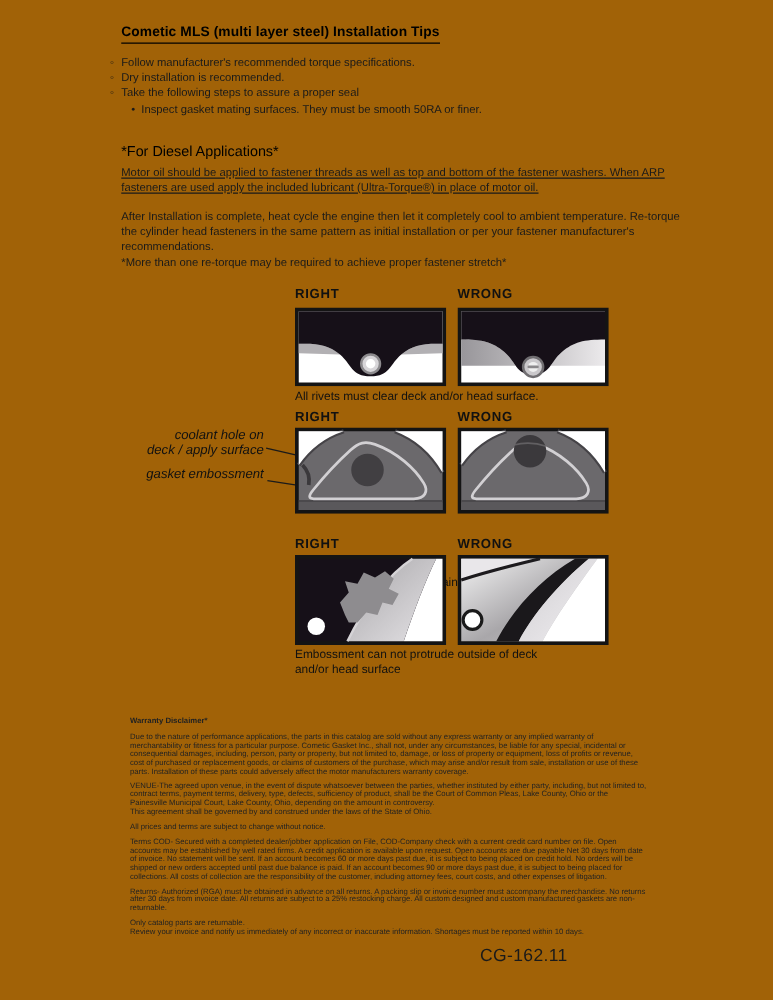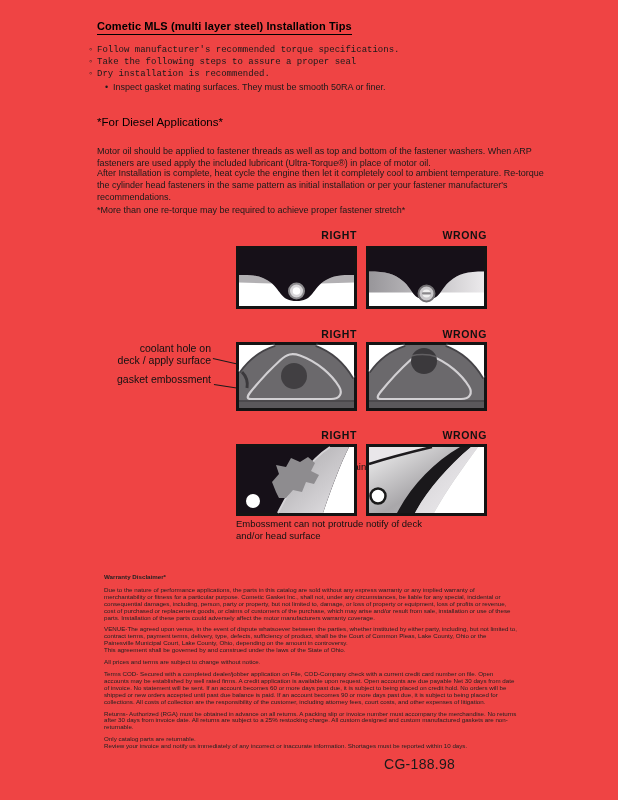--- a/index.html
+++ b/index.html
@@ -1,57 +1,57 @@
 <!DOCTYPE html>
 <html><head>
 <meta charset="utf-8">
 <style>
   html,body{margin:0;padding:0;background:#ffffff;}
   #page{
-    position:relative;width:618px;height:800px;background:#ef4444;overflow:hidden;
+    position:relative;width:618px;height:800px;background:#a16207;overflow:hidden;
     font-family:"Liberation Sans",sans-serif;color:#1a1a1a;
   }
   .abs{position:absolute;}
   
   .title{left:97px;top:20px;font-size:11px;font-weight:bold;color:#000;
          border-bottom:1.5px solid #000;padding-bottom:2px;letter-spacing:.1px;}
   
   .tips{left:88px;top:44px;font-size:9px;line-height:12.2px;width:470px;}
-  .b1{position:relative;padding-left:9px;font-family:Liberation Mono, monospace;}
+  .b1{position:relative;padding-left:9px;}
   .b1::before{content:"\25E6";position:absolute;left:0;top:0;}
   .b2{position:relative;padding-left:8px;margin-left:17px;}
   .b2::before{content:"\2022";position:absolute;left:0;top:0;}
   
   .dheading{left:97px;top:116px;font-size:11.5px;font-weight:normal;color:#000;}
   .dpar{left:97px;width:452px;font-size:9px;line-height:12.2px;}
-  .dp1{top:145px;} .dp2{top:167px;} .dp3{top:204px;}
+  .dp1{top:132px;text-decoration:underline;} .dp2{top:167px;} .dp3{top:204px;}
   
-  .rw{width:121px;text-align:right;font-size:10.5px;font-weight:bold;letter-spacing:.6px;color:#111;}
+  .rw{width:121px;text-align:left;font-size:10.5px;font-weight:bold;letter-spacing:.6px;color:#111;}
   .cap{font-size:9.5px;color:#111;line-height:11.5px;}
-  .callout{font-size:10.5px;line-height:11.5px;color:#111;text-align:right;}
+  .callout{font-size:10.5px;line-height:11.5px;color:#111;text-align:right;font-style:italic;}
   .leader{height:0;border-top:1.4px solid #1a1a1a;transform-origin:0 0;}
   .dbox{width:121px;display:block;}
   
   .warranty{left:104px;top:574px;width:413px;font-size:6.2px;line-height:6.9px;color:#222;}
   .warranty .whead{font-weight:bold;margin-bottom:6px;}
   .warranty p{margin:0 0 5px 0;white-space:pre-line;}
   
   .pagenum{left:384px;top:756px;font-size:14px;color:#1a1a1a;letter-spacing:.3px;}
 </style>
 </head>
 <body>
 
 <div id="page">
 
   <div class="abs title">Cometic MLS (multi layer steel) Installation Tips</div>
 
   <div class="abs tips">
     <div class="b1">Follow manufacturer's recommended torque specifications.</div>
+    <div class="b1">Dry installation is recommended.</div>
     <div class="b1">Take the following steps to assure a proper seal</div>
-    <div class="b1">Dry installation is recommended.</div>
     <div class="b2">Inspect gasket mating surfaces.  They must be smooth 50RA or finer.</div>
   </div>
 
   <div class="abs dheading">*For Diesel Applications*</div>
   <div class="abs dpar dp1">Motor oil should be applied to fastener threads as well as top and bottom of the fastener washers. When ARP fasteners are used apply the included lubricant (Ultra-Torque®) in place of motor oil.</div>
   <div class="abs dpar dp2">After Installation is complete, heat cycle the engine then let it completely cool to ambient temperature. Re-torque the cylinder head fasteners in the same pattern as initial installation or per your fastener manufacturer's recommendations.</div>
   <div class="abs dpar dp3">*More than one re-torque may be required to achieve proper fastener stretch*</div>
 
   <div class="abs rw" style="left:236px;top:229px;">RIGHT</div>
   <div class="abs rw" style="left:366px;top:229px;">WRONG</div>
@@ -78,20 +78,21 @@
       </defs>
       <rect x="1.5" y="1.5" width="118" height="60" fill="#ffffff" stroke="#141414" stroke-width="3"></rect>
       <path d="M3,25.5 C20,25.5 28,27.5 37.5,35.5 C47,43.5 46.5,53.5 60.5,53.5 C74.5,53.5 74,43.5 83.5,35.5 C93,27.5 101,25.5 118,25.5 L118,46.5 L3,46.5 Z" fill="url(#g-r1w)"></path>
       <path d="M3,3 H118 V25.5 C101,25.5 93,27.5 83.5,35.5 C74,43.5 74.5,53.5 60.5,53.5 C46.5,53.5 47,43.5 37.5,35.5 C28,27.5 20,25.5 3,25.5 Z" fill="#161018"></path>
       <circle cx="60.5" cy="47.5" r="8" fill="#cac8cb" stroke="#706e71" stroke-width="2"></circle>
       <circle cx="60.5" cy="47.5" r="4" fill="#efefef"></circle>
       <rect x="56" y="46.3" width="9" height="2.2" rx="1" fill="#8a888b"></rect>
     </svg>
   </div>
 
+  <div class="abs cap" style="left:236px;top:312px;">All rivets must clear deck and/or head surface.</div>
 
   <div class="abs rw" style="left:236px;top:328px;">RIGHT</div>
   <div class="abs rw" style="left:366px;top:328px;">WRONG</div>
 
   <div class="abs callout" style="left:100px;top:343px;width:111px;">
     <div>coolant hole on</div>
     <div>deck / apply surface</div>
   </div>
   <div class="abs callout" style="left:100px;top:374px;width:111px;">gasket embossment</div>
 
@@ -166,29 +167,29 @@
       <rect x="1.5" y="1.5" width="118" height="69" fill="url(#g-r3w)" stroke="#141414" stroke-width="3"></rect>
       <path d="M3,3 L66,3 C45,8 25,13 3,20 Z" fill="#e9e7ea"></path>
       <path d="M3,20 C25,13 45,8 66,3" stroke="#1d1b1e" stroke-width="2.5" fill="none"></path>
       <path d="M31,69 C45,42 68,18 94,3 L105,3 C80,24 60,48 49,69 Z" fill="#1a181b"></path>
       <path d="M49,69 C60,48 80,24 105,3 L112,3 C95,26 78,50 68,69 Z" fill="url(#g-r3w2)"></path>
       <path d="M68,69 C78,50 95,26 112,3 L118,3 L118,69 Z" fill="#ffffff"></path>
       <circle cx="12" cy="52" r="7.5" fill="#ffffff" stroke="#1a1a1a" stroke-width="2.5"></circle>
     </svg>
   </div>
 
-  <div class="abs cap" style="left:236px;top:518px;width:210px;">Embossment can not protrude notify of deck and/or head surface</div>
+  <div class="abs cap" style="left:236px;top:518px;width:210px;">Embossment can not protrude outside of deck and/or head surface</div>
 
   <div class="abs warranty">
     <div class="whead">Warranty Disclaimer*</div>
     <p>Due to the nature of performance applications, the parts in this catalog are sold without any express warranty or any implied warranty of merchantability or fitness for a particular purpose.  Cometic Gasket Inc., shall not, under any circumstances, be liable for any special, incidental or consequential damages, including, person, party or property, but not limited to, damage, or loss of property or equipment, loss of profits or revenue, cost of purchased or replacement goods, or claims of customers of the purchase, which may arise and/or result from sale, installation or use of these parts.  Installation of these parts could adversely affect the motor manufacturers warranty coverage.</p>
     <p>VENUE-The agreed upon venue, in the event of dispute whatsoever between the parties, whether instituted by either party, including, but not limited to, contract terms, payment terms, delivery, type, defects, sufficiency of product, shall be the Court of Common Pleas, Lake County, Ohio or the Painesville Municipal Court, Lake County, Ohio, depending on the amount in controversy.
 This agreement shall be governed by and construed under the laws of the State of Ohio.</p>
     <p>All prices and terms are subject to change without notice.</p>
     <p>Terms COD- Secured with a completed dealer/jobber application on File, COD-Company check with a current credit card number on file.  Open accounts may be established by well rated firms.  A credit application is available upon request.  Open accounts are due payable Net 30 days from date of invoice.  No statement will be sent.  If an account becomes 60 or more days past due, it is subject to being placed on credit hold.  No orders will be shipped or new orders accepted until past due balance is paid.  If an account becomes 90 or more days past due, it is subject to being placed for collections.  All costs of collection are the responsibility of the customer, including attorney fees, court costs, and other expenses of litigation.</p>
     <p>Returns- Authorized (RGA) must be obtained in advance on all returns.  A packing slip or invoice number must accompany the merchandise.  No returns after 30 days from invoice date.  All returns are subject to a 25% restocking charge.  All custom designed and custom manufactured gaskets are non-returnable.</p>
     <p>Only catalog parts are returnable.
 Review your invoice and notify us immediately of any incorrect or inaccurate information.  Shortages must be reported within 10 days.</p>
   </div>
 
-  <div class="abs pagenum">CG-188.98</div>
+  <div class="abs pagenum">CG-162.11</div>
 
 </div>
 
 </body></html>

